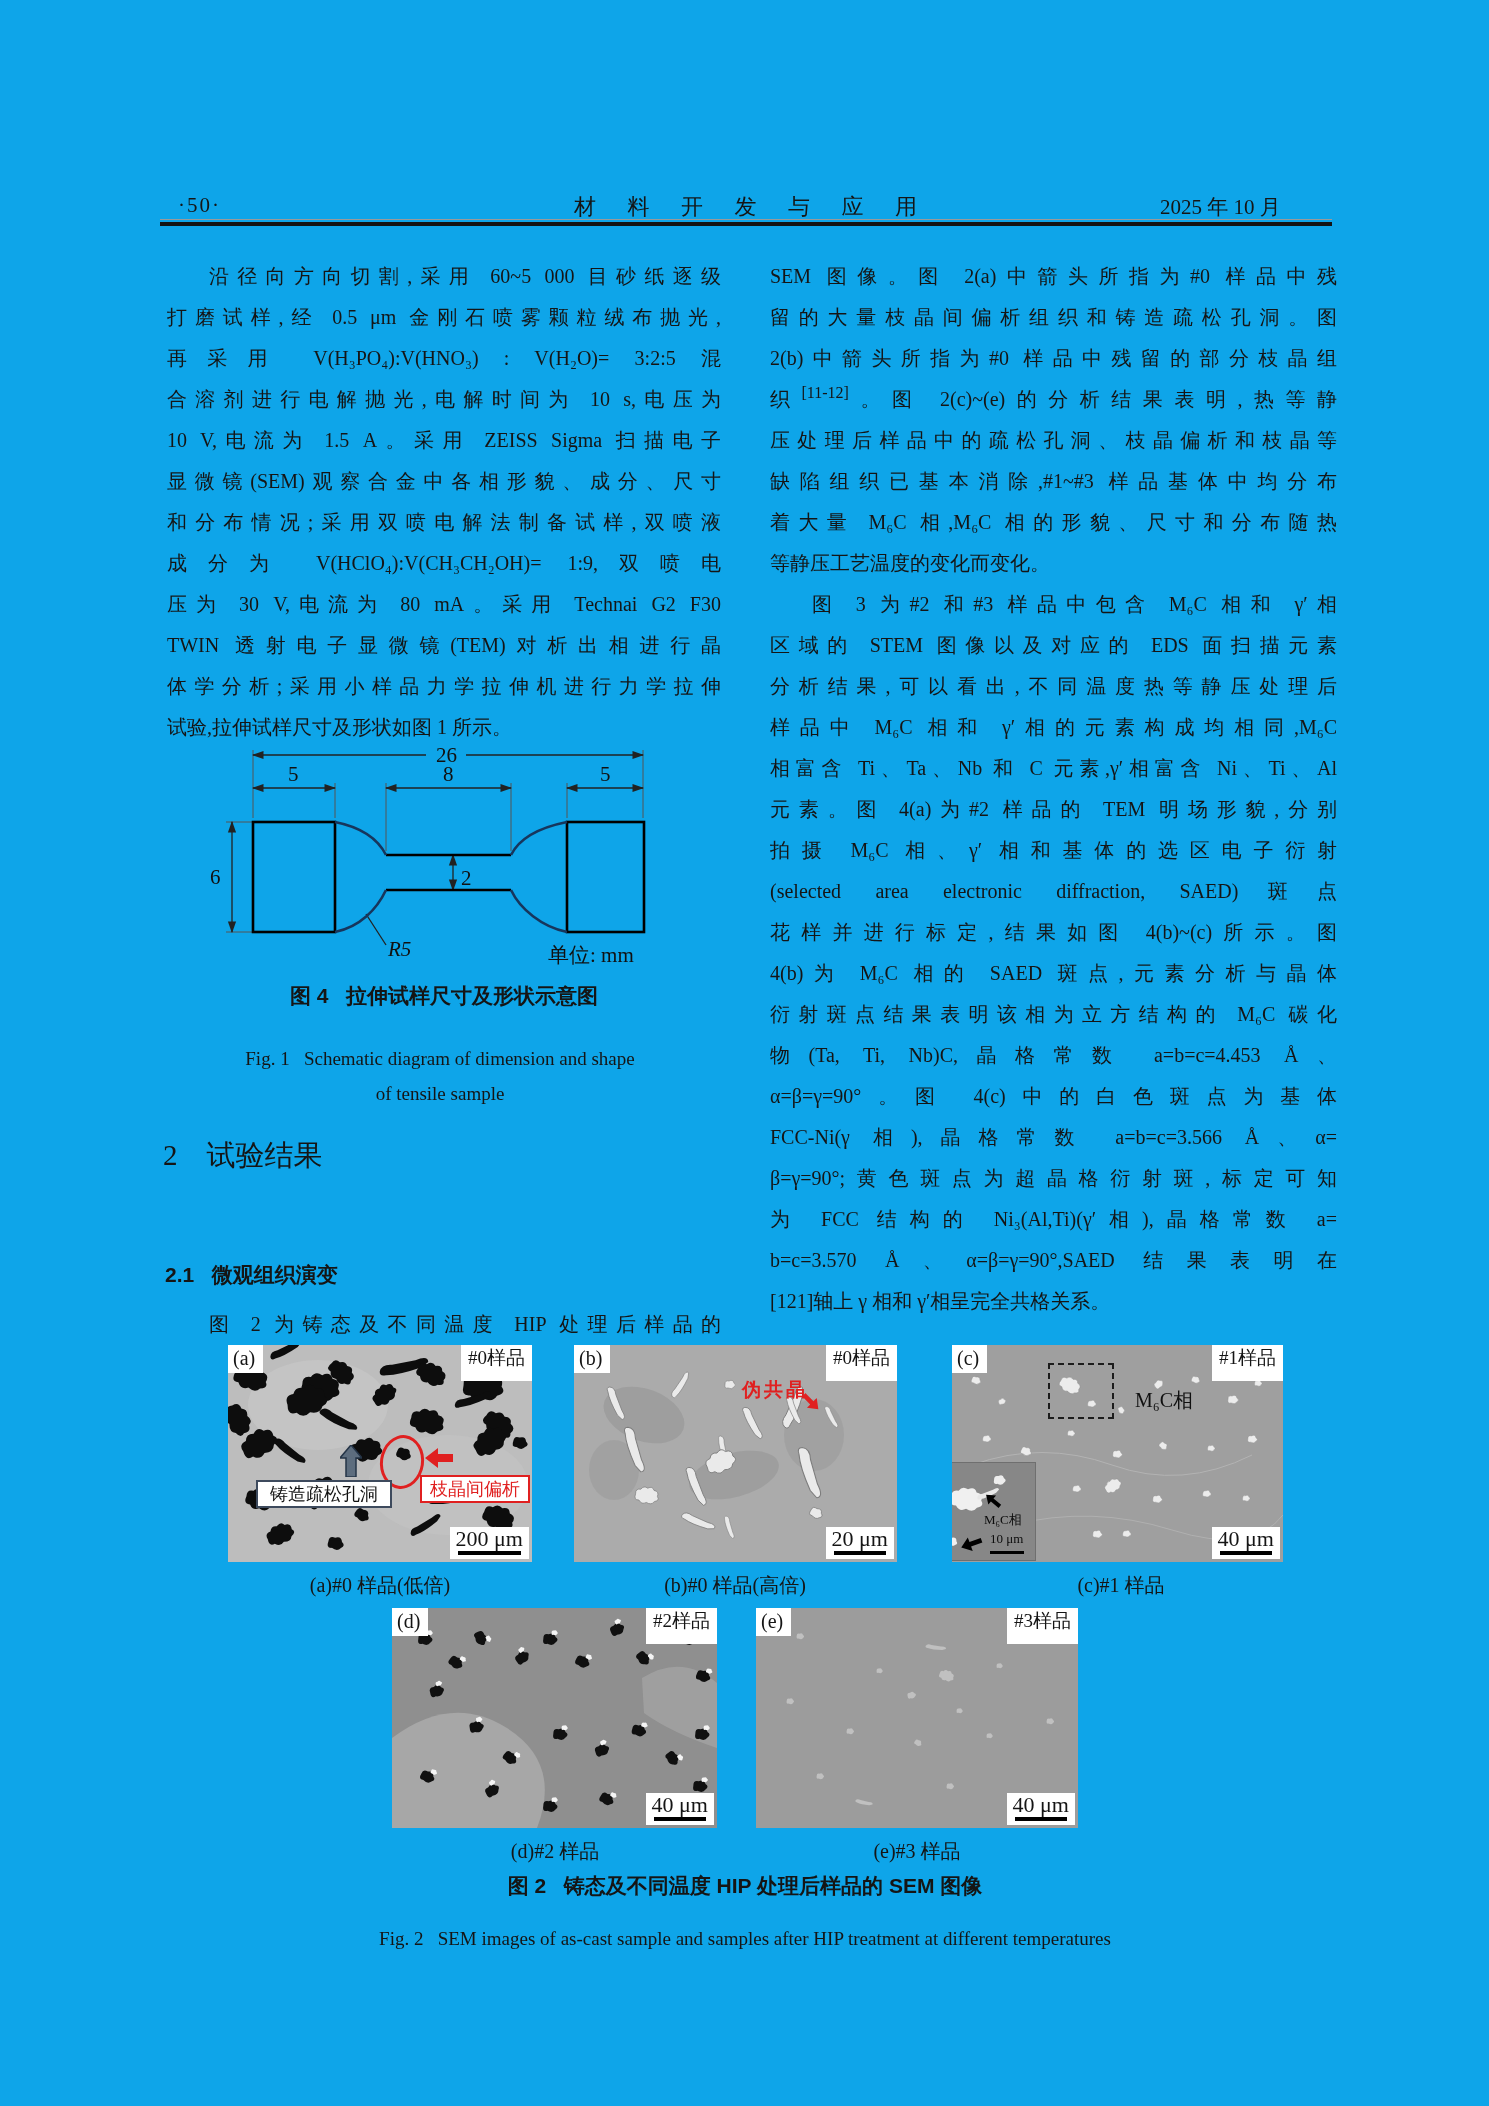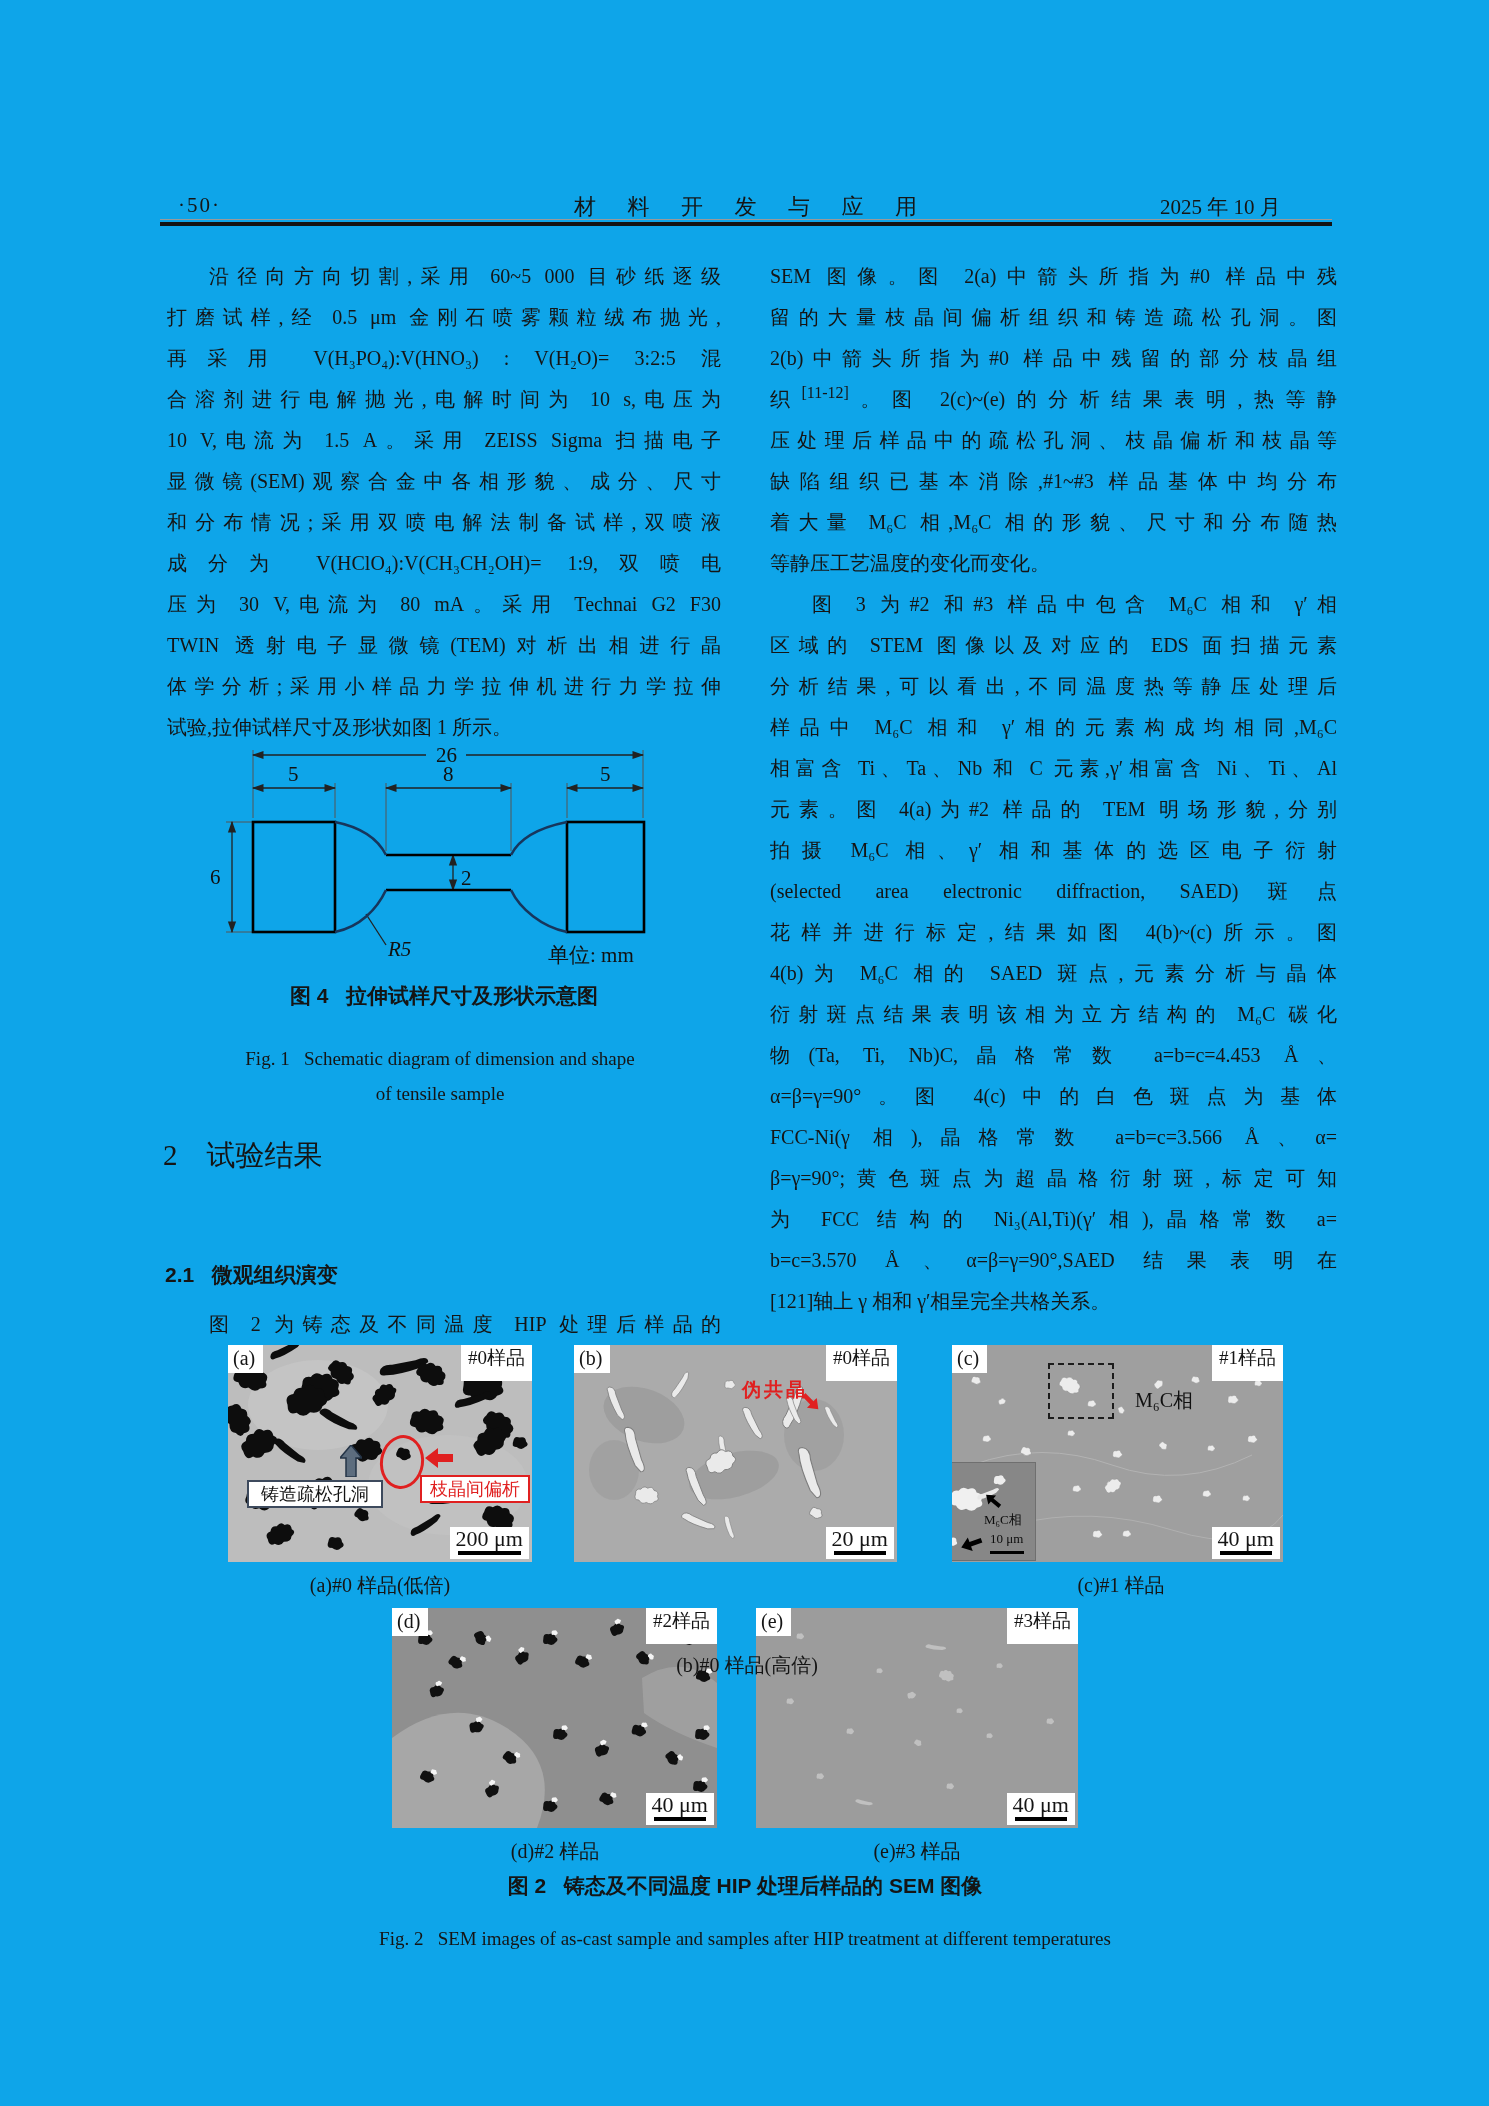--- a/index.html
+++ b/index.html
@@ -218,21 +218,21 @@
         </g>
       </svg>
 
       <svg style="position:absolute;left:112px;top:100px;" width="22" height="32">
         <polygon points="11,0 22,13 16,13 16,32 6,32 6,13 0,13" fill="#5d6d7e" stroke="#243447" stroke-width="1.5"></polygon>
       </svg>
       <div class="redellipse" style="left:152px;top:90px;width:38px;height:48px;"></div>
       <svg style="position:absolute;left:197px;top:103px;" width="28" height="20">
         <polygon points="0,10 13,0 13,6 28,6 28,14 13,14 13,20" fill="#e02020"></polygon>
       </svg>
-      <div class="annbox bluebox" style="left:19px;top:135px;width:132px;">铸造疏松孔洞</div>
+      <div class="annbox bluebox" style="left:28px;top:135px;width:132px;">铸造疏松孔洞</div>
       <div class="annbox redbox" style="left:192px;top:130px;width:106px;">枝晶间偏析</div>
       <div class="tagL">(a)</div>
       <div class="tagR">#0样品</div>
       <div class="scalebox">
           <div class="st">200 μm</div>
           <div class="bar"></div>
         </div>
     </div>
   </div>
 
@@ -397,21 +397,21 @@
       <div class="tagL">(e)</div>
       <div class="tagR">#3样品</div>
       <div class="scalebox">
           <div class="st">40 μm</div>
           <div class="bar"></div>
         </div>
     </div>
   </div>
 
   <div class="abs figcap ctr" style="left:380px;top:1572px;">(a)#0 样品(低倍)</div>
-  <div class="abs figcap ctr" style="left:735px;top:1652px;margin-left:12px;">(b)#0 样品(高倍)</div>
+  <div class="abs figcap ctr" style="left:735px;top:1572px;">(b)#0 样品(高倍)</div>
   <div class="abs figcap ctr" style="left:1121px;top:1572px;">(c)#1 样品</div>
   <div class="abs figcap ctr" style="left:555px;top:1838px;">(d)#2 样品</div>
   <div class="abs figcap ctr" style="left:917px;top:1838px;">(e)#3 样品</div>
 
   <div class="abs cap-zh ctr" style="left:745px;top:1872px;">图 2   铸态及不同温度 HIP 处理后样品的 SEM 图像</div>
   <div class="abs cap-en ctr" style="left:745px;top:1909px;">Fig. 2   SEM images of as-cast sample and samples after HIP treatment at different temperatures</div>
 
 </div>
 
 </body></html>

